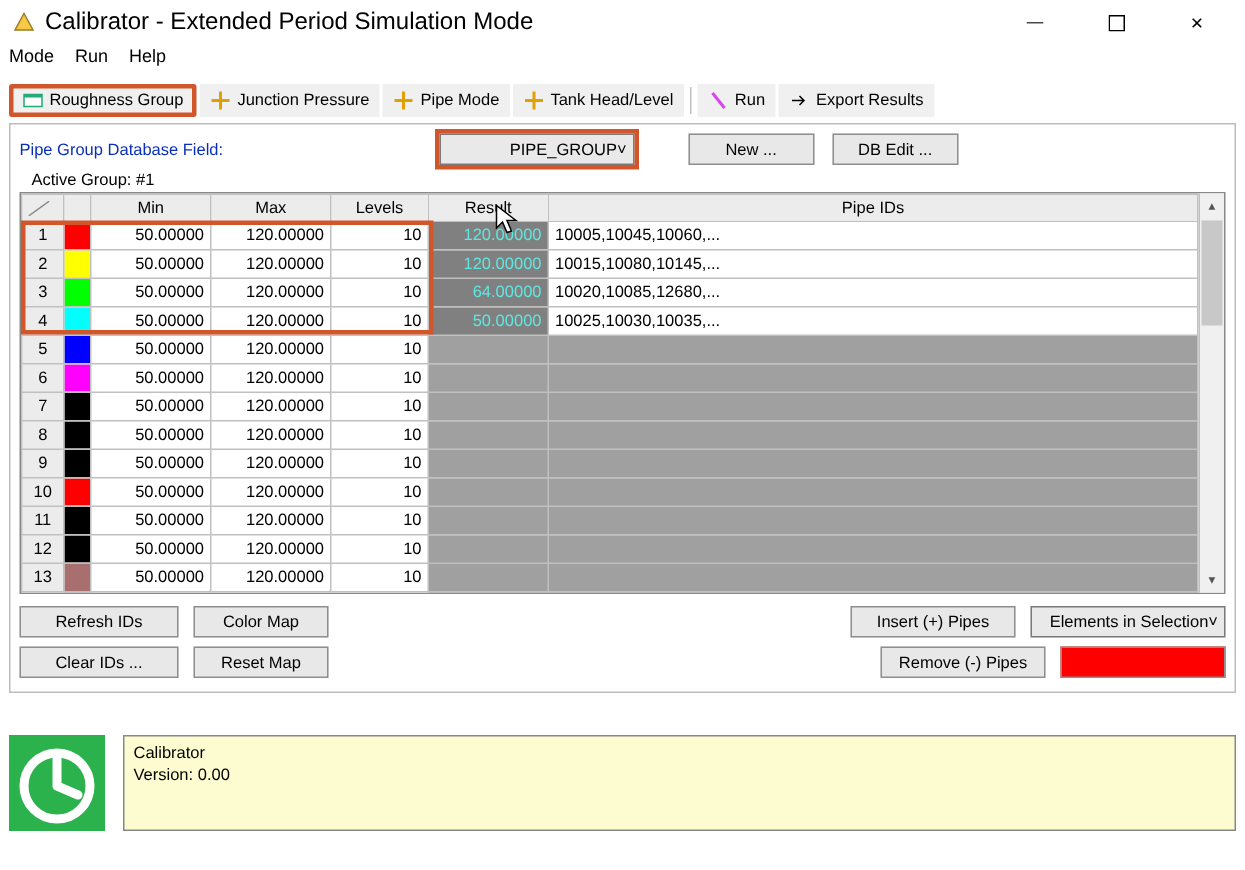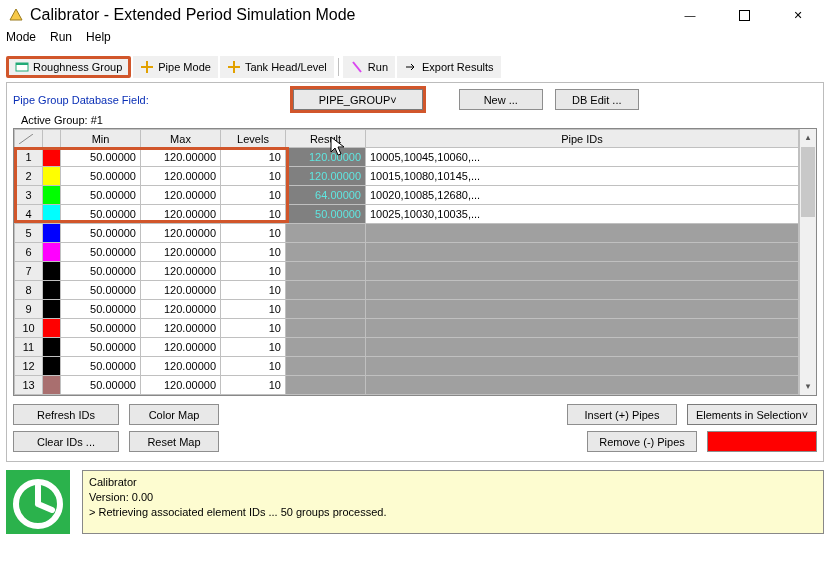--- a/index.html
+++ b/index.html
@@ -11,41 +11,41 @@
   .win-controls div { width: 36px; height: 28px; display: flex; align-items: center; justify-content: center; cursor: pointer; }
   .menubar { height: 20px; padding: 0 6px; display: flex; gap: 14px; font-size: 12px; }
   .menubar span { cursor: pointer; }
   .toolbar { margin: 6px 6px 4px 6px; display: flex; flex-wrap: wrap; gap: 2px; align-items: center; }
   .tool-btn { display: inline-flex; align-items: center; gap: 4px; padding: 2px 6px; border: 1px solid transparent; background: #f0f0f0; cursor: pointer; height: 22px; font-size: 11px; }
   .tool-btn.hl { border: 3px solid #d1562b; border-radius: 2px; }
   .tool-sep { width: 1px; height: 18px; background: #c0c0c0; margin: 0 2px; }
   .tool-icon { width: 14px; height: 14px; display: inline-block; }
   .panel { margin: 0 6px; border: 1px solid #bcbcbc; padding: 6px 6px 10px 6px; background: #fff; position: relative; height: 380px; }
   .field-row { display: flex; align-items: center; gap: 12px; margin-bottom: 4px; color: #0a2fb6; font-size: 11px; }
-  .dropdown { width: 130px; height: 21px; border: 1px solid #7a7a7a; background: #e9e9e9; display: flex; align-items: center; justify-content: center; padding: 0 4px; color: #000; }
+  .dropdown { width: 130px; height: 21px; border: 1px solid #7a7a7a; background: #e9e9e9; display: flex; align-items: center; justify-content: flex-end; padding: 0 4px; color: #000; }
   .dropdown.hl { outline: 3px solid #d1562b; outline-offset: 0; }
   .btn { height: 21px; min-width: 84px; border: 1px solid #8e8e8e; background: #e8e8e8; cursor: pointer; font-size: 11px; padding: 0 10px; }
   .table-wrap { display: flex; border: 1px solid #888; height: 268px; margin-top: 2px; position: relative; }
   .table { border-collapse: collapse; font-size: 11px; flex: 1; }
   .table th, .table td { border: 1px solid #c0c0c0; padding: 1px 4px; height: 18px; text-align: right; background: #fff; }
   .table th { background: #ececec; font-weight: normal; text-align: center; position: relative; }
   .table td.rowhdr { background: #ececec; text-align: center; width: 28px; }
   .table td.color { width: 18px; padding: 0; }
   .table td.color div { width: 100%; height: 100%; }
   .table td.left { text-align: left; }
   .table td.gray { background: #a0a0a0; }
   .table td.result { background: #808080; color: #5fe6e0; }
   .highlight-frame { position: absolute; border: 3px solid #d1562b; pointer-events: none; }
   .scrollbar { width: 17px; background: #f0f0f0; border-left: 1px solid #c0c0c0; position: relative; }
   .scroll-thumb { position: absolute; top: 18px; left: 1px; right: 1px; height: 70px; background: #c8c8c8; }
   .scroll-arrow { position: absolute; left: 0; right: 0; height: 17px; background: #f0f0f0; text-align: center; font-size: 9px; color: #555; line-height: 17px; }
   .btn-row { display: flex; gap: 10px; margin-top: 8px; }
   .btn-row .spacer { flex: 1; }
   .colbox { width: 110px; height: 21px; background: #ff0000; border: 1px solid #8e8e8e; }
-  .status { margin: 8px 6px 6px 6px; display: flex; gap: 12px; align-items: stretch; height: 64px; }
+  .status { margin: 28px 6px 6px 6px; display: flex; gap: 12px; align-items: stretch; height: 64px; }
   .status-icon { width: 64px; height: 64px; background: #2bb24c; position: relative; }
   .status-msg { flex: 1; background: #fdfcd0; border: 1px solid #888; padding: 4px 6px; font-size: 11px; line-height: 1.35; }
   .cursor { position: absolute; left: 330px; top: 136px; pointer-events: none; }
   svg { display: block; }
 </style>
 </head>
 <body>
 
 <div class="titlebar">
   <span class="icon">
@@ -77,20 +77,28 @@
 
 <div class="toolbar">
   <span class="tool-btn hl">
     <span class="tool-icon">
         <svg viewBox="0 0 14 14">
           <rect x="1" y="3" width="12" height="8" fill="#fff" stroke="#2a7"></rect>
           <rect x="1" y="3" width="12" height="2" fill="#2a7"></rect>
         </svg>
       </span>
     <span>Roughness Group</span>
+  </span>
+  <span class="tool-btn">
+    <span class="tool-icon">
+        <svg viewBox="0 0 14 14">
+          <path d="M7 1v12M1 7h12" stroke="#e2a100" stroke-width="2"></path>
+        </svg>
+      </span>
+    <span>Junction Pressure</span>
   </span>
   <span class="tool-btn">
     <span class="tool-icon">
         <svg viewBox="0 0 14 14">
           <path d="M7 1v12M1 7h12" stroke="#e2a100" stroke-width="2"></path>
         </svg>
       </span>
     <span>Pipe Mode</span>
   </span>
   <span class="tool-btn">
@@ -328,21 +336,20 @@
 <div class="status">
   <div class="status-icon">
     <svg viewBox="0 0 64 64">
         <circle cx="32" cy="34" r="22" fill="none" stroke="#fff" stroke-width="6"></circle>
         <path d="M32 34L32 16M32 34L46 40" stroke="#fff" stroke-width="6" stroke-linecap="round"></path>
       </svg>
   </div>
   <div class="status-msg">
     <div>Calibrator</div>
     <div>Version: 0.00</div>
-    <div>&gt; Retrieving associated element IDs ... 50 groups processed.</div>
   </div>
 </div>
 
 <div class="cursor">
   <svg width="18" height="22">
       <path d="M1 1L1 16L5 12L8 19L11 18L8 11L14 11Z" fill="#fff" stroke="#000"></path>
     </svg>
 </div>
 
 </body></html>

